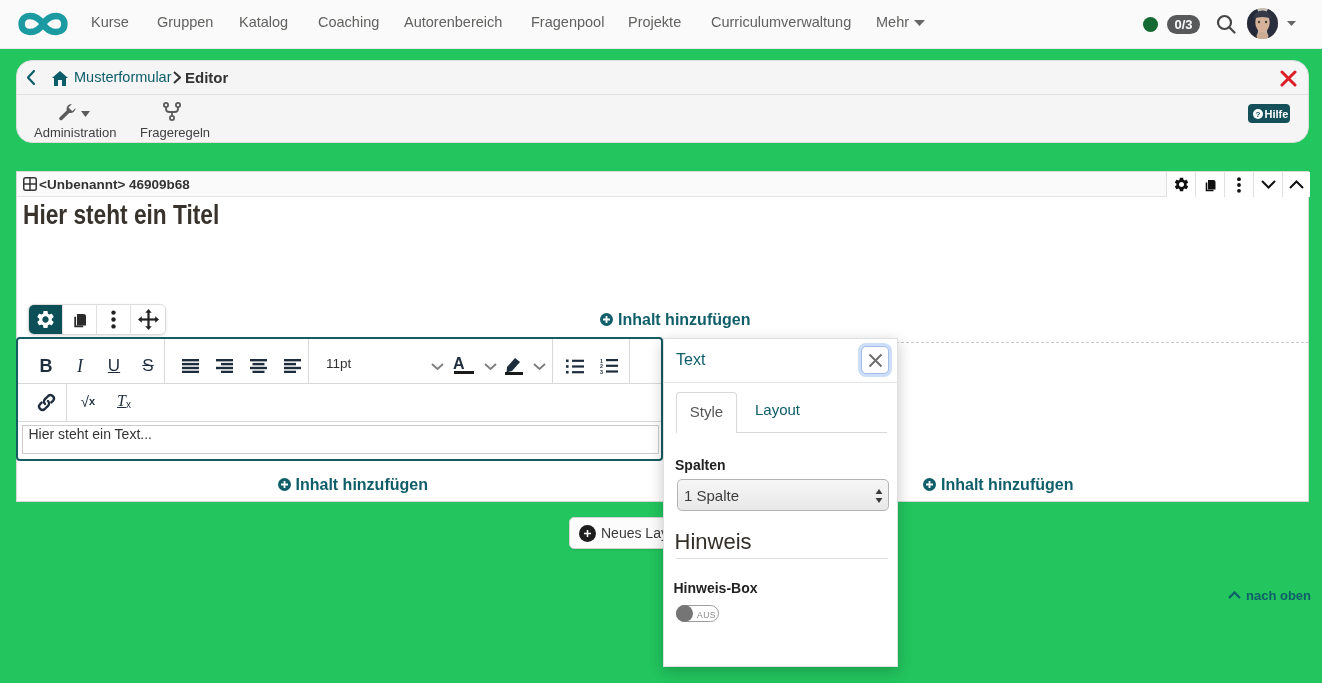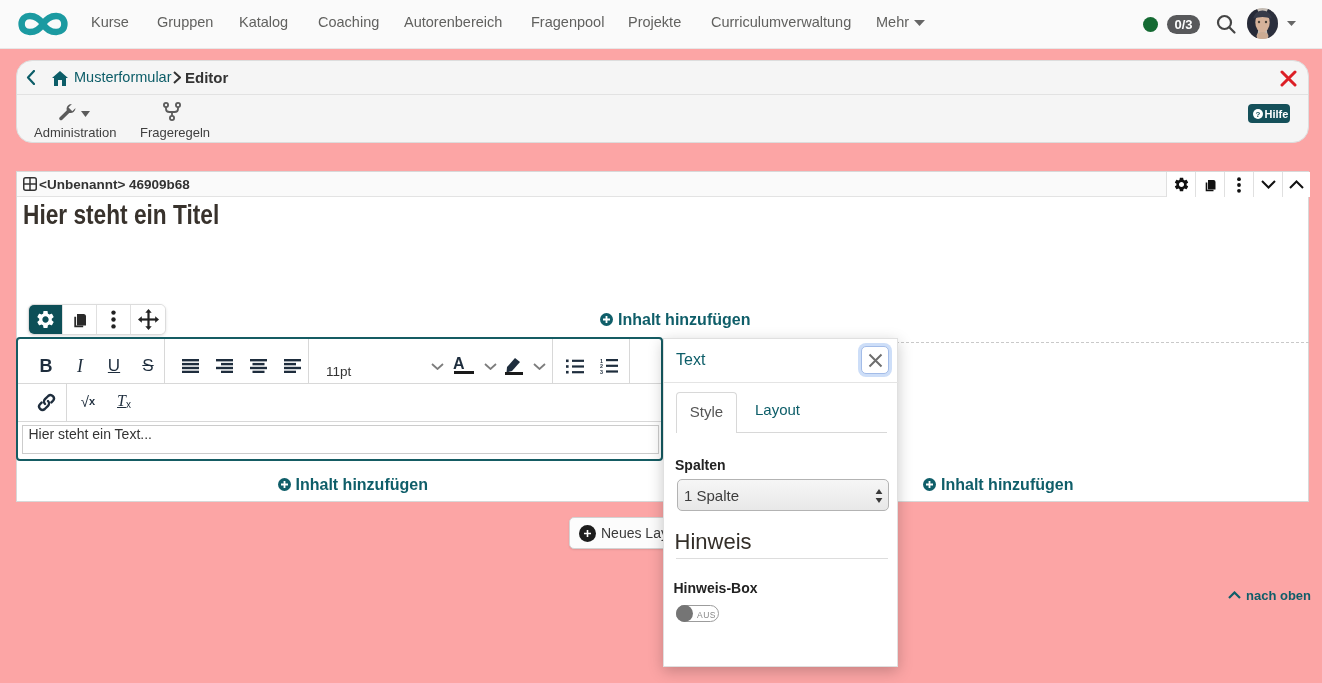--- a/index.html
+++ b/index.html
@@ -1,17 +1,17 @@
 <!DOCTYPE html>
 <html lang="de"><head>
 <meta charset="utf-8">
 <style>
   * { margin:0; padding:0; box-sizing:border-box; }
   html,body { width:1322px; height:683px; background:#fff; font-family:"Liberation Sans", sans-serif; }
-  #page { position:relative; width:1322px; height:683px; overflow:hidden; background:#fca5a5; }
+  #page { position:relative; width:1322px; height:683px; overflow:hidden; background:#22c55e; }
   .abs { position:absolute; }
   
   #nav { position:absolute; left:0; top:0; width:1322px; height:49px; background:#fafafa; border-bottom:1px solid #e7e7e7; }
   .navitem { position:absolute; top:14px; font-size:14.5px; color:#61615f; white-space:nowrap; }
   
   #bc-card { position:absolute; left:16px; top:60px; width:1293px; height:83px; background:#f5f5f5; border:1px solid #ddd; border-radius:16px; }
   #bc-row { position:absolute; left:0; top:0; width:100%; height:34px; border-bottom:1px solid #e2e2e2; }
   .teal { color:#0c5d68; }
   
   #main-card { position:absolute; left:16px; top:171px; width:1293px; height:331px; background:#fff; border:1px solid #d8d8d8; }
@@ -266,21 +266,21 @@
         </svg>
       <svg class="tbi" style="left:266px; top:20px;" width="17" height="14" viewBox="0 0 17 14">
           <g fill="#1e2d3d">
             <rect y="0" width="17" height="2.4"></rect>
             <rect y="3.9" width="12" height="2.4"></rect>
             <rect y="7.8" width="17" height="2.4"></rect>
             <rect y="11.7" width="12" height="2.4"></rect>
           </g>
         </svg>
 
-      <span class="tbi" style="left:308px; top:17px; font-size:13.5px; color:#333;margin-top:8px;">11pt</span>
+      <span class="tbi" style="left:308px; top:17px; font-size:13.5px; color:#333;">11pt</span>
       <svg class="tbi" style="left:413px; top:23.5px;" width="13" height="7" viewBox="0 0 13 7">
           <path d="M1 1 L6.5 6 L12 1" fill="none" stroke="#7d7d7d" stroke-width="1.8"></path>
         </svg>
       <span class="tbi" style="left:435px; top:16px; font-size:16px; font-weight:700; color:#1e2d3d;">A</span>
       <div class="abs" style="left:436px; top:32px; width:20px; height:3px; background:#1a1a1a;"></div>
       <svg class="tbi" style="left:466px; top:23.5px;" width="13" height="7" viewBox="0 0 13 7">
           <path d="M1 1 L6.5 6 L12 1" fill="none" stroke="#7d7d7d" stroke-width="1.8"></path>
         </svg>
       <svg class="tbi" style="left:485px; top:18px;" width="20" height="18" viewBox="0 0 20 18">
           <path d="M12 1 l5 4 -8 9 -5.5 1.5 .5 -5.5 Z" fill="#1e2d3d"></path>

